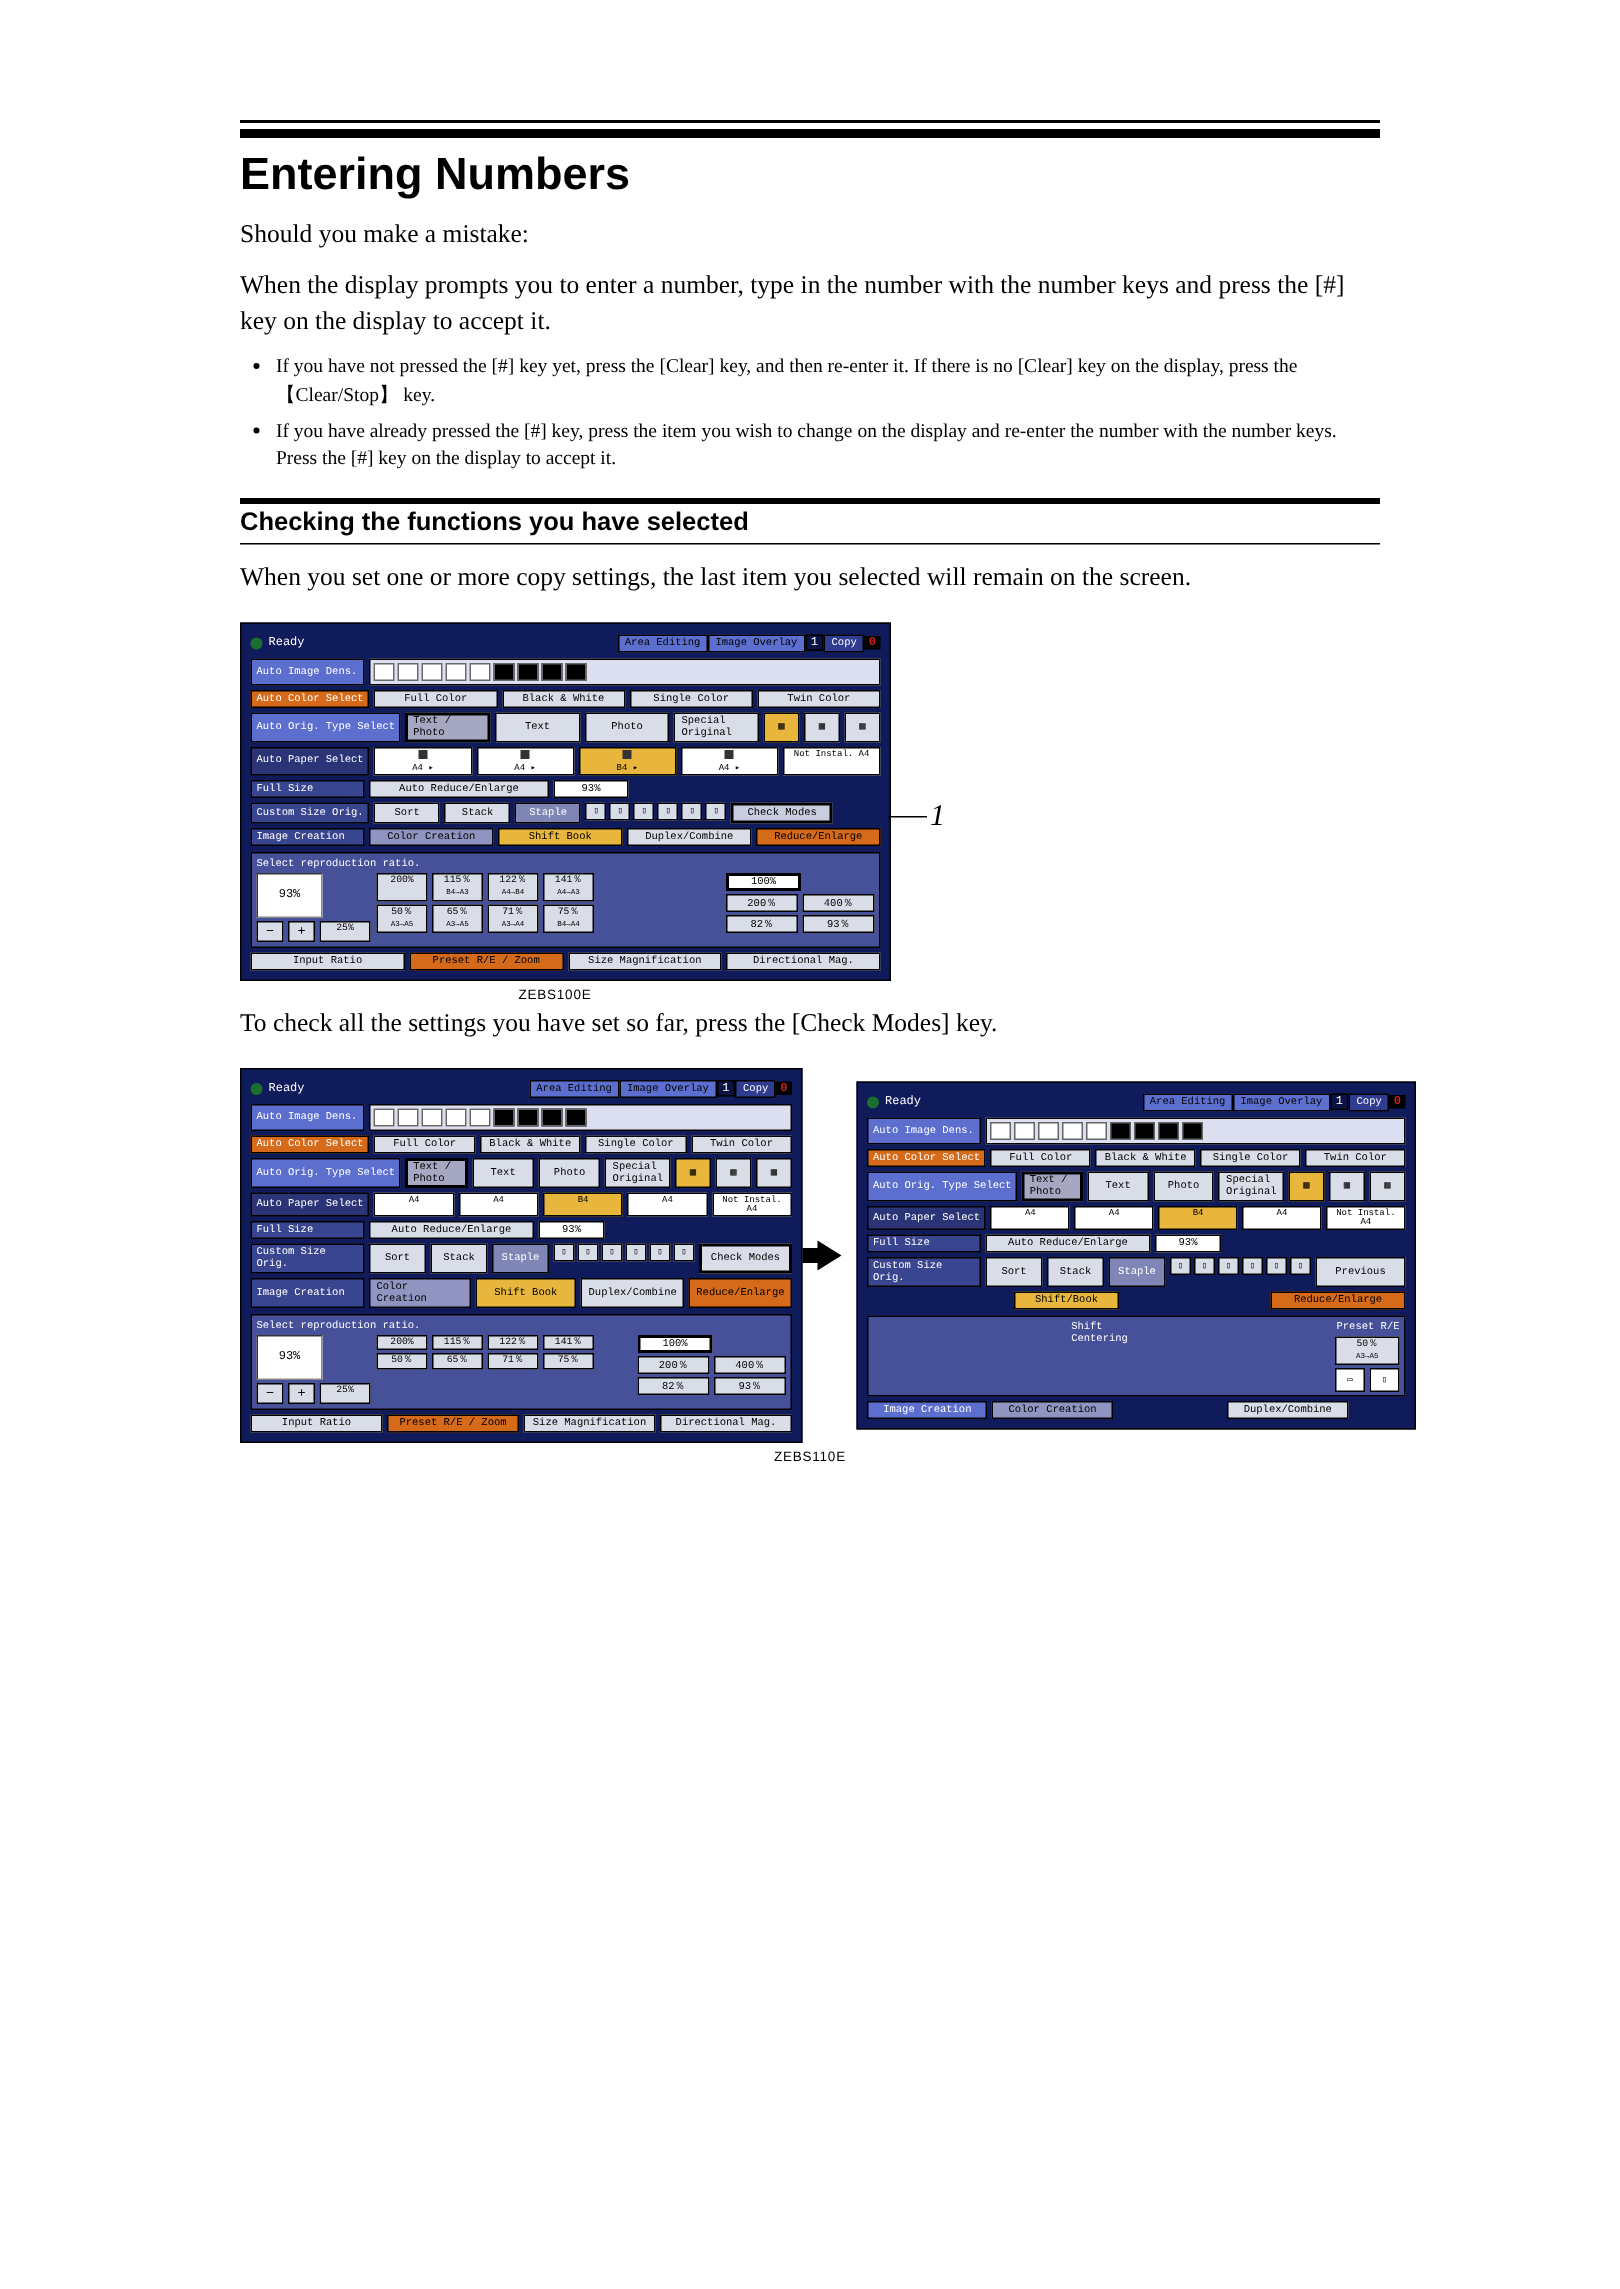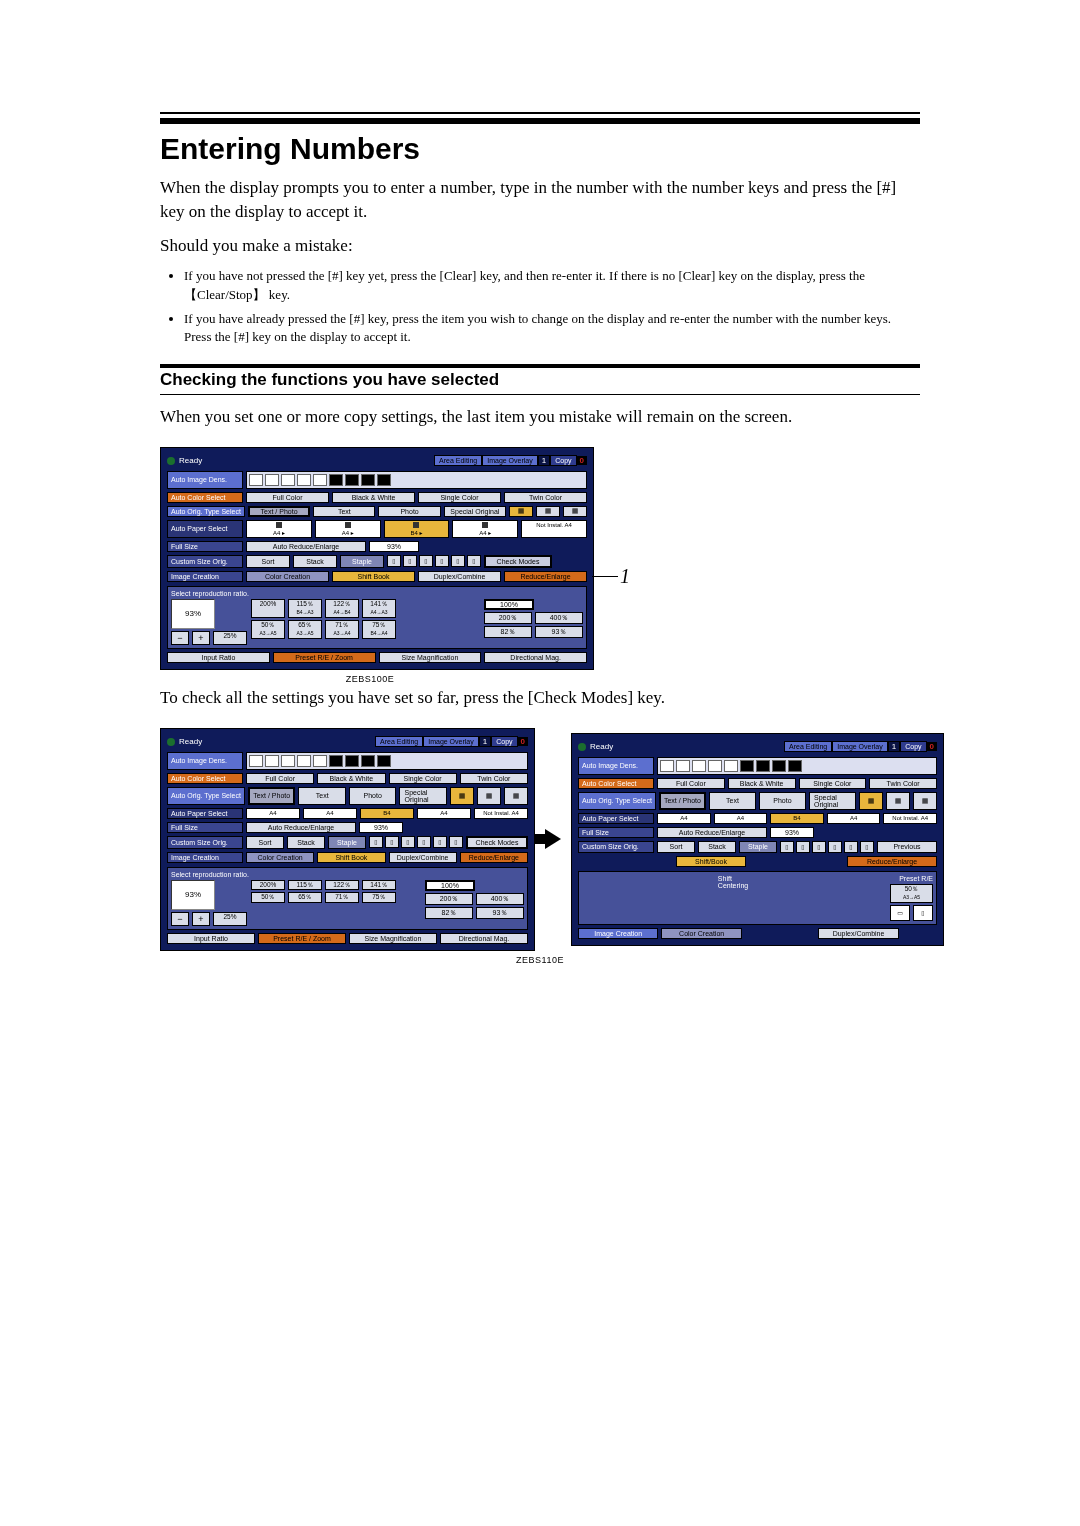--- a/index.html
+++ b/index.html
@@ -4,21 +4,21 @@
 <style>
   body {
     font-family: Georgia, 'Times New Roman', serif;
     background: #fff;
     margin: 0;
     padding: 0;
     color: #000;
   }
   .page {
     width: 760px;
-    margin: 96px auto 0 auto;
+    margin: 64px auto 0 auto;
     padding: 16px 40px 60px 40px;
   }
   .thin-rule {
     border: none;
     border-top: 2px solid #000;
     margin: 0;
   }
   .thick-rule {
     border: none;
     border-top: 6px solid #000;
@@ -84,21 +84,21 @@
   
   .panel-wrap {
     margin: 18px 0 0 0;
     display: flex;
     align-items: flex-start;
   }
   .panel {
     width: 420px;
     background: #0f1b5a;
     padding: 6px;
-    font-family: Liberation Sans, sans-serif;
+    font-family: Liberation Mono, monospace;
     font-size: 7px;
     color: #000;
     border:1px solid #000;
   }
   .title-row {
     display: flex;
     align-items: center;
     color: #fff;
     height: 14px;
     font-size: 8px;
@@ -197,34 +197,34 @@
 </head>
 <body>
 
 <div class="page">
 
   <hr class="thin-rule">
   <hr class="thick-rule">
 
   <h1>Entering Numbers</h1>
 
+  <p class="body-text">Should you make a mistake:</p>
+
   <p class="body-text">When the display prompts you to enter a number, type in the number with the number keys and press the [#] key on the display to accept it.</p>
-
-  <p class="body-text">Should you make a mistake:</p>
 
   <ul class="body-list">
     <li>If you have not pressed the [#] key yet, press the [Clear] key, and then re-enter it. If there is no [Clear] key on the display, press the 【Clear/Stop】 key.</li>
     <li>If you have already pressed the [#] key, press the item you wish to change on the display and re-enter the number with the number keys. Press the [#] key on the display to accept it.</li>
   </ul>
 
   <hr class="sub-rule-top">
   <h2>Checking the functions you have selected</h2>
   <hr class="sub-rule-bot">
 
-  <p class="body-text">When you set one or more copy settings, the last item you mistake will remain on the screen.</p>
+  <p class="body-text">When you set one or more copy settings, the last item you selected will remain on the screen.</p>
 
   <div class="panel-wrap">
     <div class="panel">
 
       <div class="title-row">
         <span class="ready-dot"></span>
         <span>Ready</span>
         <span style="flex:1"></span>
         <span class="topbtn">Area Editing</span>
         <span class="topbtn">Image Overlay</span>

